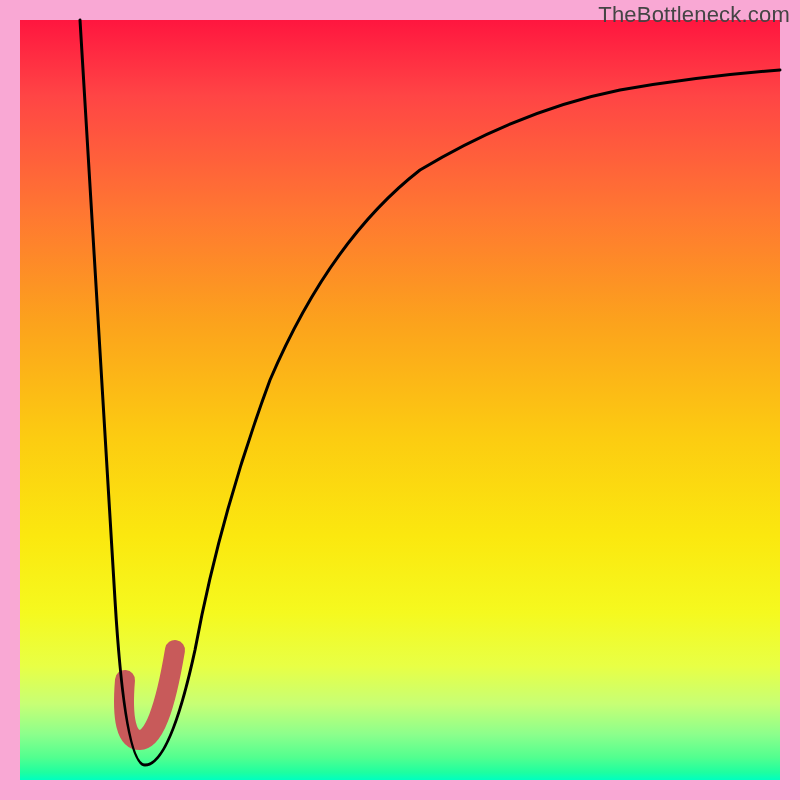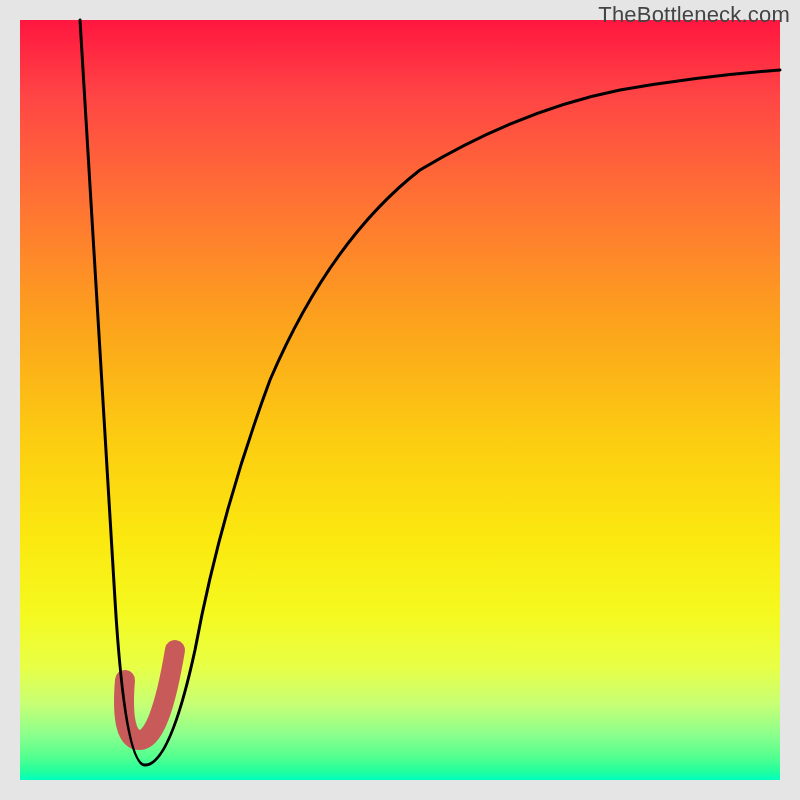--- a/index.html
+++ b/index.html
@@ -10,21 +10,21 @@
     background: #000;
     overflow: hidden;
     font-family: Arial, sans-serif;
   }
   .frame {
     position: absolute;
     top: 0;
     left: 0;
     width: 800px;
     height: 800px;
-    background: #e5e5e5;
+    background: #f9a8d4;
   }
   .plot {
     position: absolute;
     top: 20px;
     left: 20px;
     width: 760px;
     height: 760px;
   }
   .gradient {
     position: absolute;

